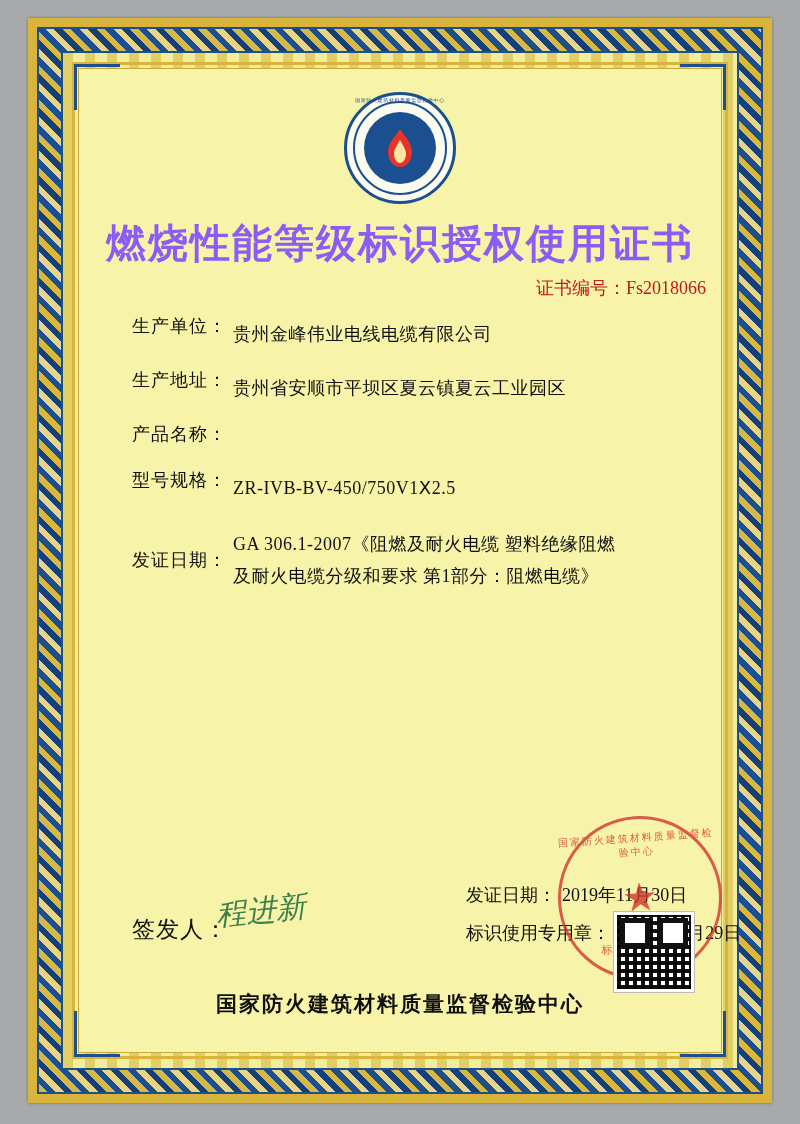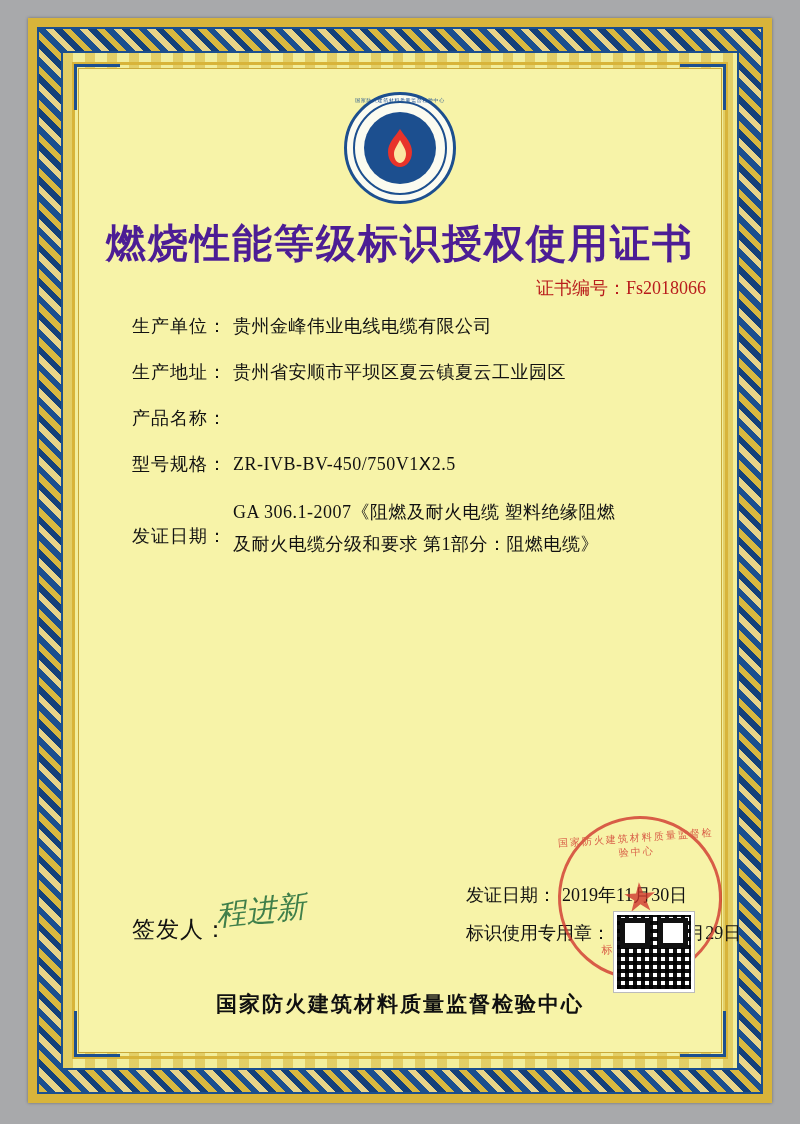--- a/index.html
+++ b/index.html
@@ -164,21 +164,21 @@
   
   .cert-title {
     position: absolute;
     left: 0;
     top: 140px;
     width: 100%;
     text-align: center;
     font-size: 40px;
     font-weight: bold;
     letter-spacing: 2px;
-    color: #4c1d95;
+    color: #8b5cf6;
     font-family: "DejaVu Serif", serif;
   }
 
   
   .cert-number {
     position: absolute;
     right: 6px;
     top: 200px;
     font-size: 18px;
     color: #b91c1c;
@@ -202,20 +202,21 @@
   }
   .field-label {
     flex: 0 0 auto;
     letter-spacing: 1px;
     white-space: nowrap;
   }
   .field-value {
     flex: 1 1 auto;
     padding-left: 6px;
     letter-spacing: .5px;
+    margin-top: 8px;
   }
   .field-row.std { margin-bottom: 12px; }
   .field-row.std .field-label { padding-top: 26px; }
   .std-value { line-height: 32px; }
 
   
   .body-text {
     position: absolute;
     left: 44px;
     top: 480px;

